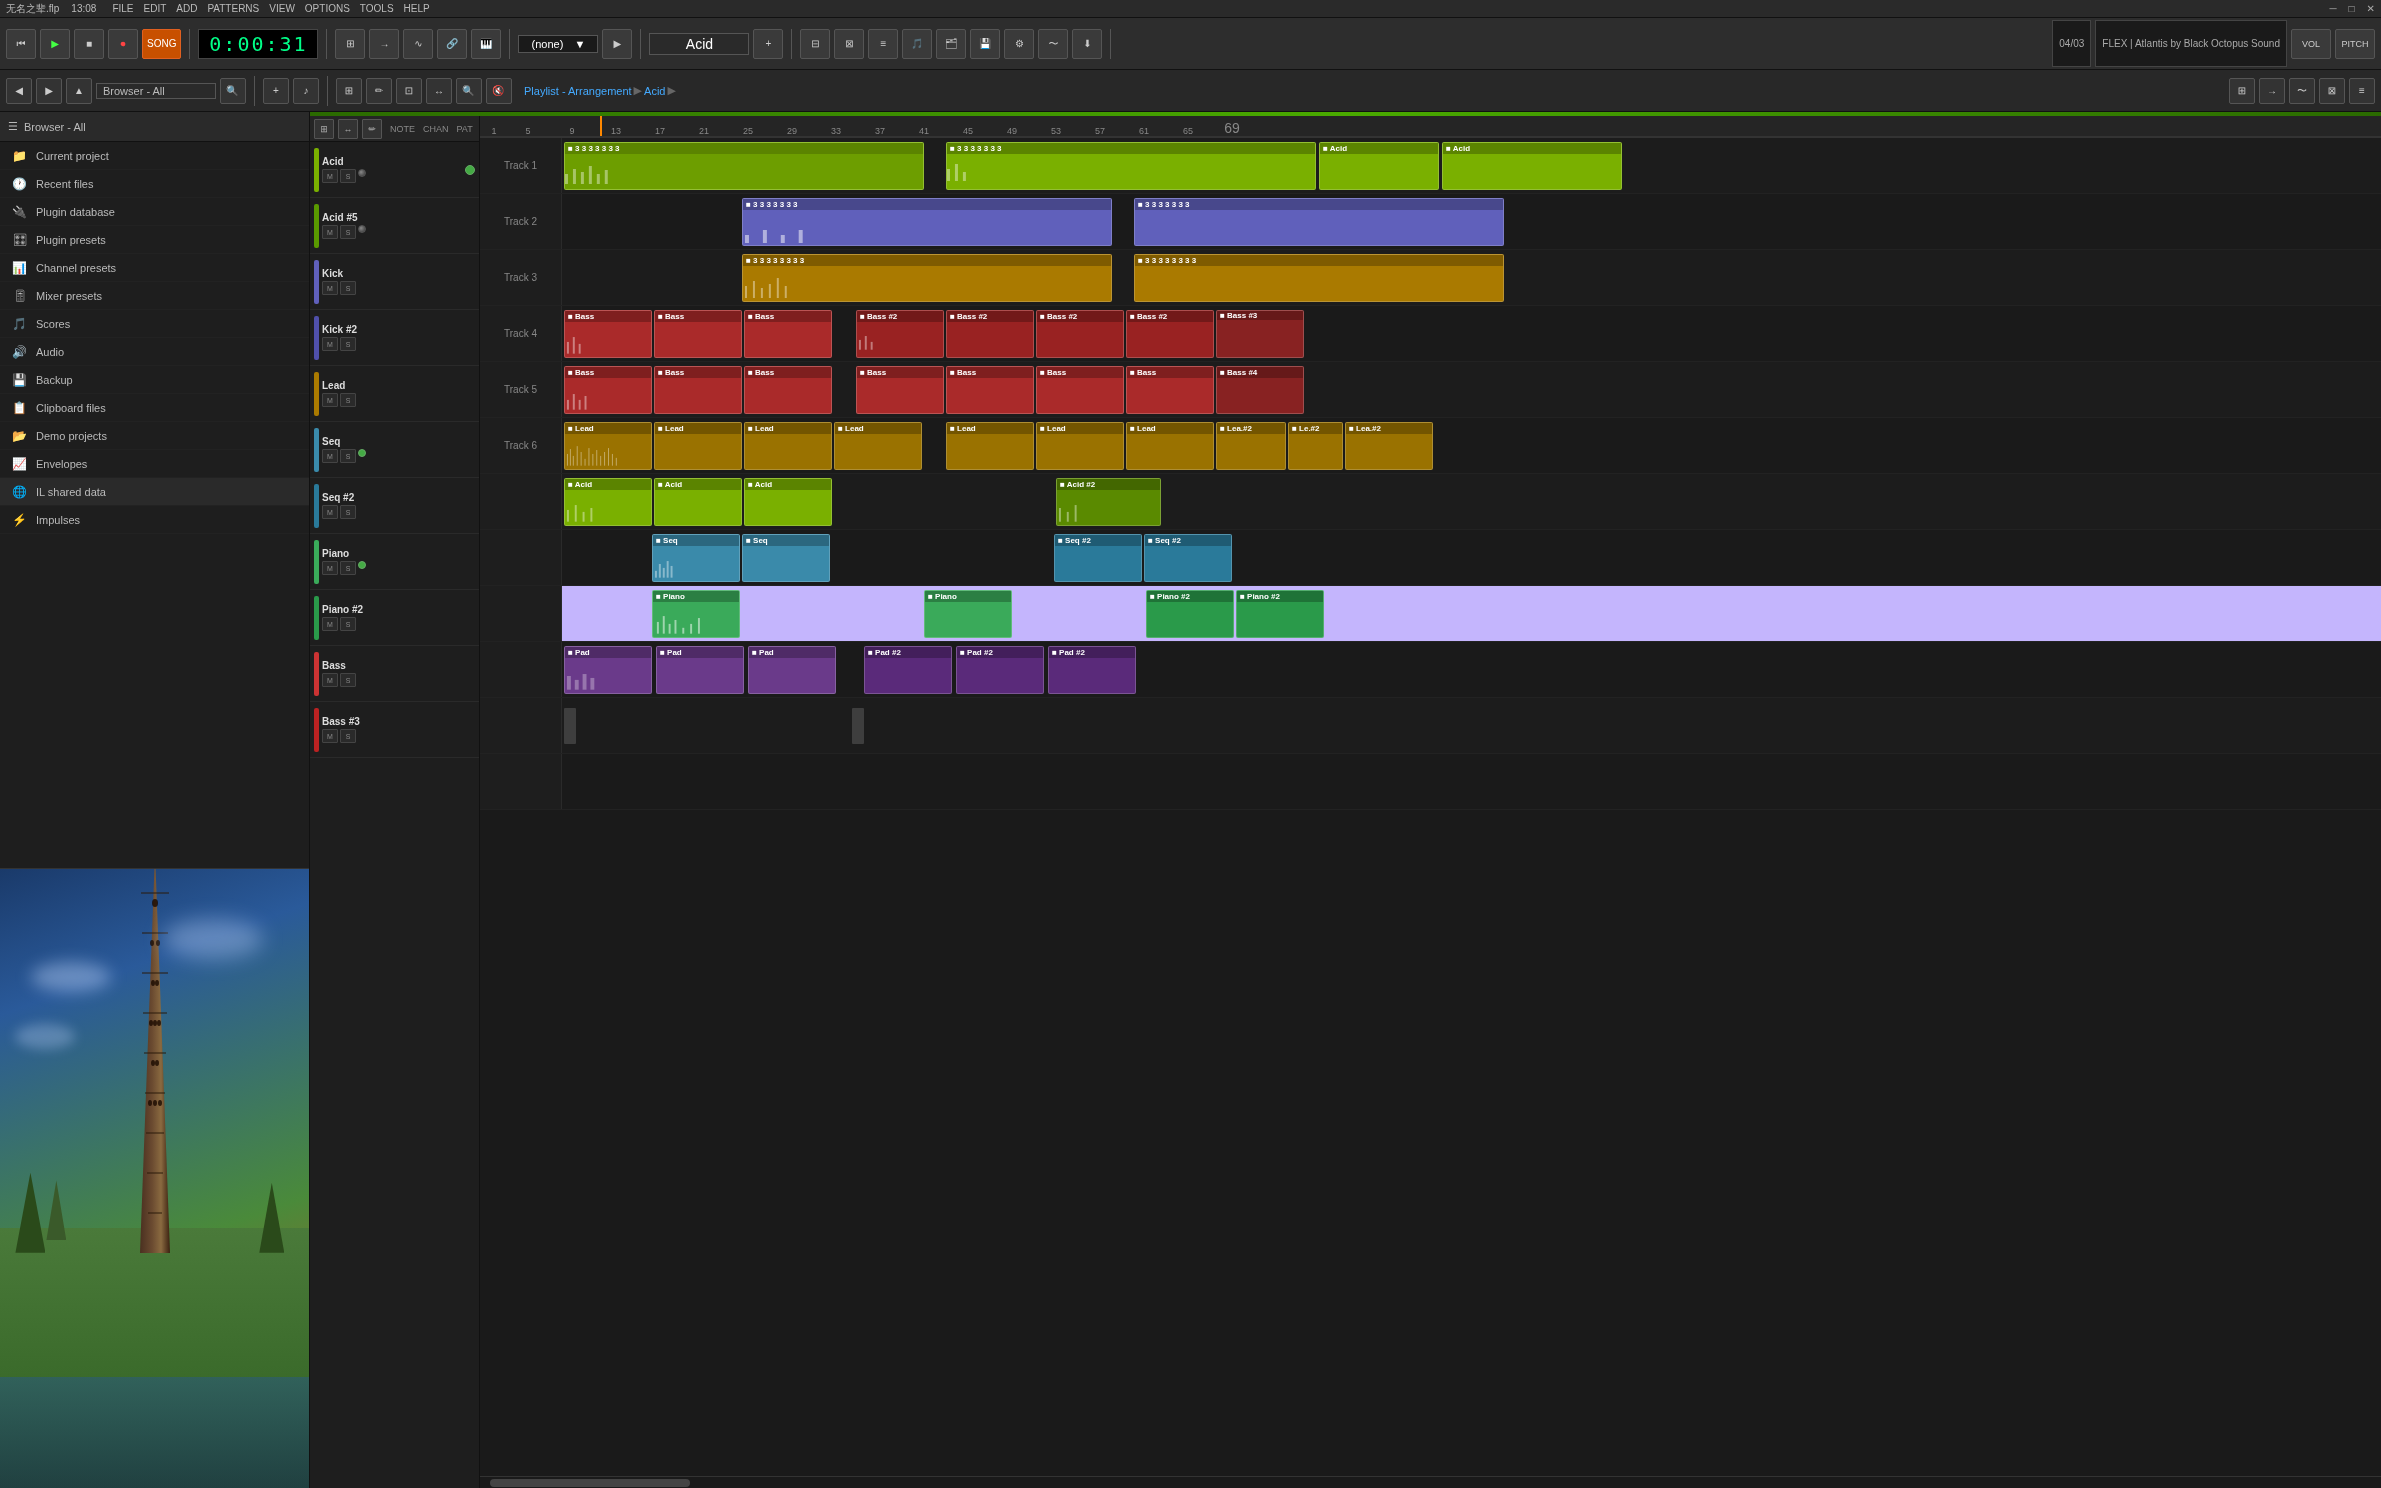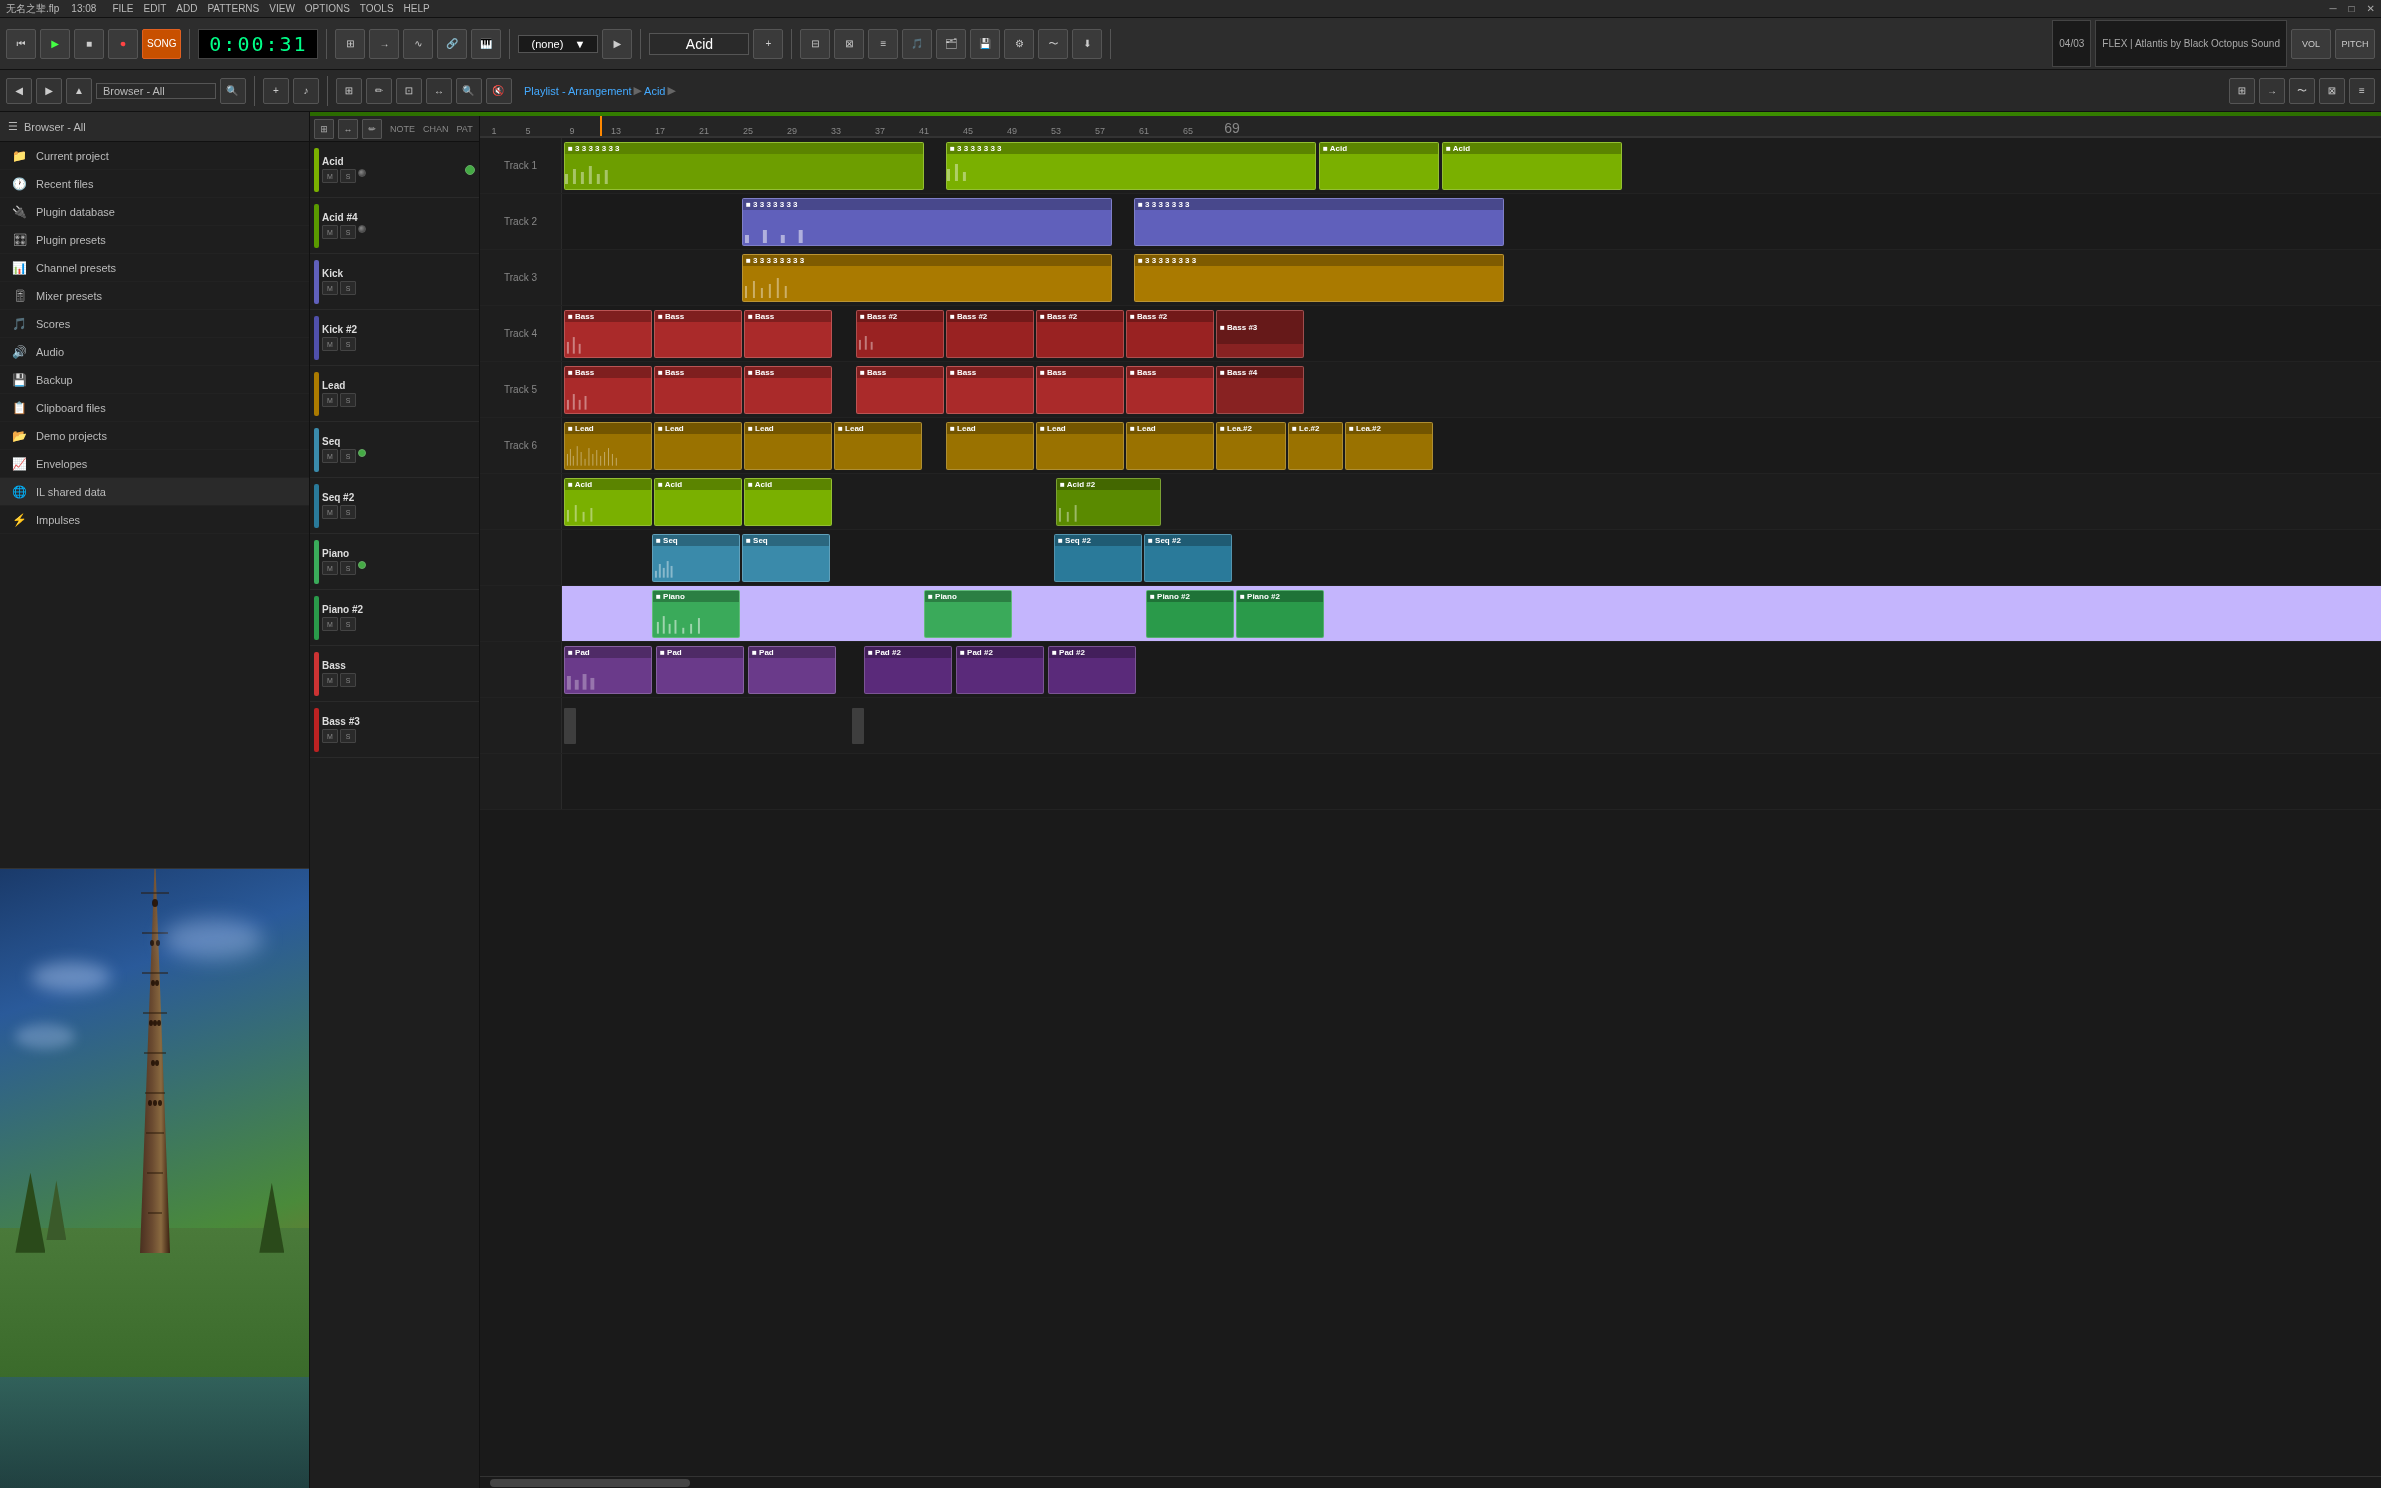--- a/index.html
+++ b/index.html
@@ -596,21 +596,21 @@
                 <div class="p-ctrl">S</div>
                 <div class="volume-knob"></div>
               </div>
             </div>
             <div class="track-dot"></div>
           </div>
 
           <div class="pattern-track">
             <div class="pattern-color-strip track-color-acid2"></div>
             <div class="pattern-info">
-              <span class="pattern-name">Acid #4</span>
+              <span class="pattern-name">Acid #5</span>
               <div class="pattern-controls">
                 <div class="p-ctrl">M</div>
                 <div class="p-ctrl">S</div>
                 <div class="volume-knob"></div>
               </div>
             </div>
           </div>
 
           <div class="pattern-track">
             <div class="pattern-color-strip track-color-kick"></div>
@@ -877,21 +877,21 @@
                 <div style="width:88px;height:48px;background:#992222;border-radius:2px;cursor:pointer;border:1px solid rgba(255,255,255,0.2);">
                   <div style="padding:1px 3px;font-size:8px;font-weight:bold;background:rgba(0,0,0,0.25);color:#fff;">■ Bass #2</div>
                 </div>
                 <div style="width:88px;height:48px;background:#992222;border-radius:2px;cursor:pointer;border:1px solid rgba(255,255,255,0.2);">
                   <div style="padding:1px 3px;font-size:8px;font-weight:bold;background:rgba(0,0,0,0.25);color:#fff;">■ Bass #2</div>
                 </div>
                 <div style="width:88px;height:48px;background:#992222;border-radius:2px;cursor:pointer;border:1px solid rgba(255,255,255,0.2);">
                   <div style="padding:1px 3px;font-size:8px;font-weight:bold;background:rgba(0,0,0,0.25);color:#fff;">■ Bass #2</div>
                 </div>
                 <div style="width:88px;height:48px;background:#882222;border-radius:2px;cursor:pointer;border:1px solid rgba(255,255,255,0.2);">
-                  <div style="padding:12px 3px;font-size:8px;font-weight:bold;background:rgba(0,0,0,0.25);color:#fff;">■ Bass #3</div>
+                  <div style="padding:0 3px;font-size:8px;font-weight:bold;background:rgba(0,0,0,0.25);color:#fff;">■ Bass #3</div>
                 </div>
               </div>
             </div>
           </div>
 
           <div class="track-row" style="height:56px;">
             <div style="width:82px;min-width:82px;height:100%;display:flex;align-items:center;justify-content:center;border-right:1px solid #2a2a2a;background:#1e1e1e;">
               <span style="font-size:10px;color:#888;">Track 5</span>
             </div>
             <div style="flex:1;position:relative;height:100%;overflow:hidden;">

